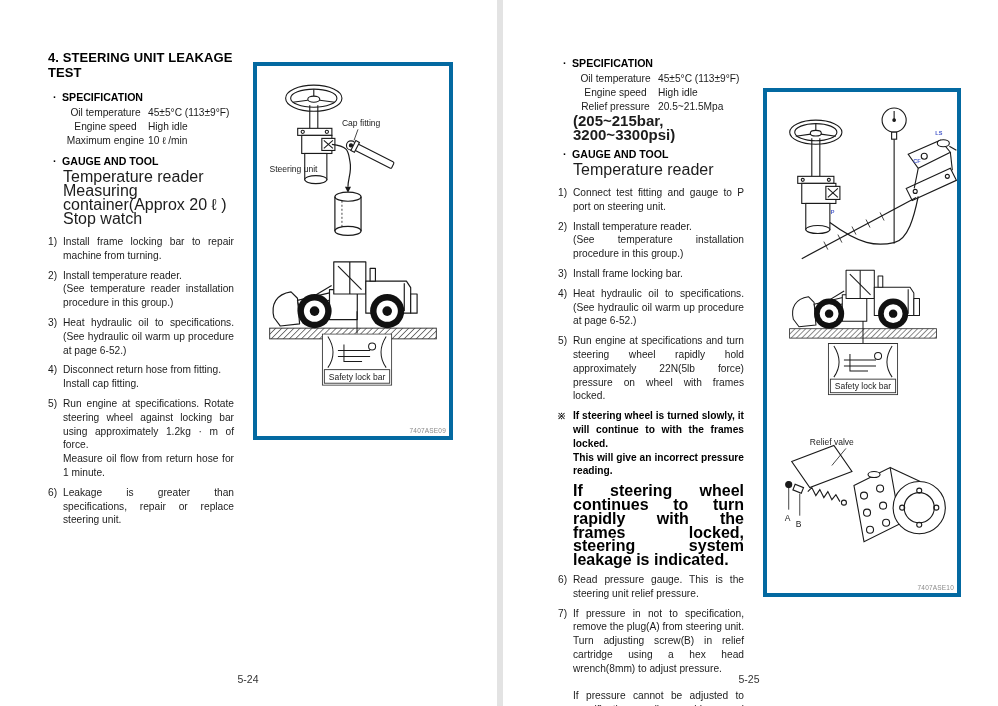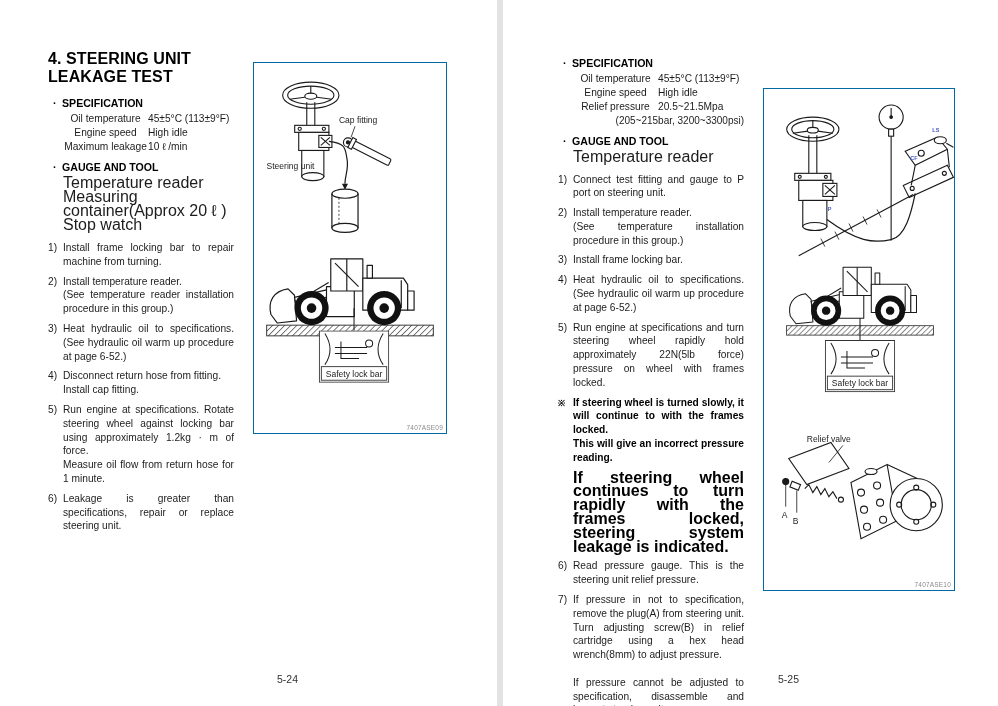--- a/index.html
+++ b/index.html
@@ -4,44 +4,44 @@
 <style>
   html,body{margin:0;padding:0;}
   body{
     width:998px;height:706px;position:relative;background:#ffffff;
     font-family:"Liberation Sans", sans-serif;color:#1c1c1c;overflow:hidden;
   }
   .gutter{position:absolute;left:497px;top:0;width:6px;height:706px;background:#e3e3e3;}
   .text-col{position:absolute;width:186px;top:50px;}
   .col-left{left:48px;}
   .col-right{left:558px;}
-  .sec-title{font-size:16px;font-weight:bold;color:#000;margin-bottom:11px;letter-spacing:0.1px;}
+  .sec-title{font-size:13px;font-weight:bold;color:#000;margin-bottom:11px;letter-spacing:0.1px;}
   .bullet-head{display:flex;font-weight:bold;font-size:10.6px;color:#000;margin:7px 0 3px 5px;}
   .bullet-dot{width:9px;flex:none;}
   .spec-row{display:flex;font-size:10.2px;line-height:14px;padding-left:15px;}
   .spec-label{width:85px;flex:none;text-align:center;}
   .spec-value{flex:1;}
-  .spec-note{font-size:10px;line-height:13.5px;padding-left:15px;text-align:right;}
+  .spec-note{font-size:15px;line-height:13.5px;padding-left:15px;font-weight:bold;}
   .tool-line{font-size:16px;line-height:14px;padding-left:15px;}
   .steps{margin-top:9px;}
   .step{display:flex;margin-bottom:6px;font-size:10.2px;line-height:13.8px;}
   .step-num{width:15px;flex:none;}
   .step-text{flex:1;text-align:justify;white-space:pre-line;}
   .note-block{display:flex;margin-bottom:6px;font-size:10.2px;line-height:13.8px;font-weight:bold;color:#000;}
   .note-marker{width:15px;flex:none;font-size:8.5px;padding-top:1px;}
   .note-text{flex:1;text-align:justify;white-space:pre-line;}
   .note2{padding-left:15px;margin-bottom:6px;font-size:16px;line-height:13.8px;font-weight:bold;color:#000;text-align:justify;}
-  .figure{position:absolute;border:1px solid #0369a1;background:#fff;}
+  .figure{position:absolute;border:4px solid #0369a1;background:#fff;}
   .fig-left{left:253px;top:62px;width:192px;height:370px;}
   .fig-right{left:763px;top:88px;width:190px;height:501px;}
   .figure svg{position:absolute;left:0;top:0;width:100%;height:100%;}
   .fig-id{position:absolute;right:3px;bottom:2px;font-size:6.5px;color:#8a8a8a;letter-spacing:0.2px;}
   .fig-label{font-size:8.5px;fill:#1c1c1c;}
   .port-label{font-size:5.5px;font-weight:bold;fill:#4356c9;}
-  .page-num{position:absolute;top:673px;width:100px;text-align:right;font-size:10.5px;color:#333;}
+  .page-num{position:absolute;top:673px;width:100px;text-align:center;font-size:10.5px;color:#333;}
   .pn-left{left:198px;}
   .pn-right{left:699px;}
 </style>
 </head>
 <body>
 
 <div class="gutter"></div>
 
 <div class="text-col col-left">
   <div class="sec-title">4. STEERING UNIT  LEAKAGE TEST</div>
@@ -52,21 +52,21 @@
   </div>
   <div class="spec-row">
     <span class="spec-label">Oil temperature</span>
     <span class="spec-value">45±5°C (113±9°F)</span>
   </div>
   <div class="spec-row">
     <span class="spec-label">Engine speed</span>
     <span class="spec-value">High idle</span>
   </div>
   <div class="spec-row">
-    <span class="spec-label">Maximum leakage</span>
+    <span class="spec-label">Maximum engine</span>
     <span class="spec-value">10 ℓ /min</span>
   </div>
 
   <div class="bullet-head">
     <span class="bullet-dot">·</span>
     <span>GAUGE AND TOOL</span>
   </div>
   <div class="tool-line">Temperature reader</div>
   <div class="tool-line">Measuring container(Approx 20 ℓ )</div>
   <div class="tool-line">Stop watch</div>

